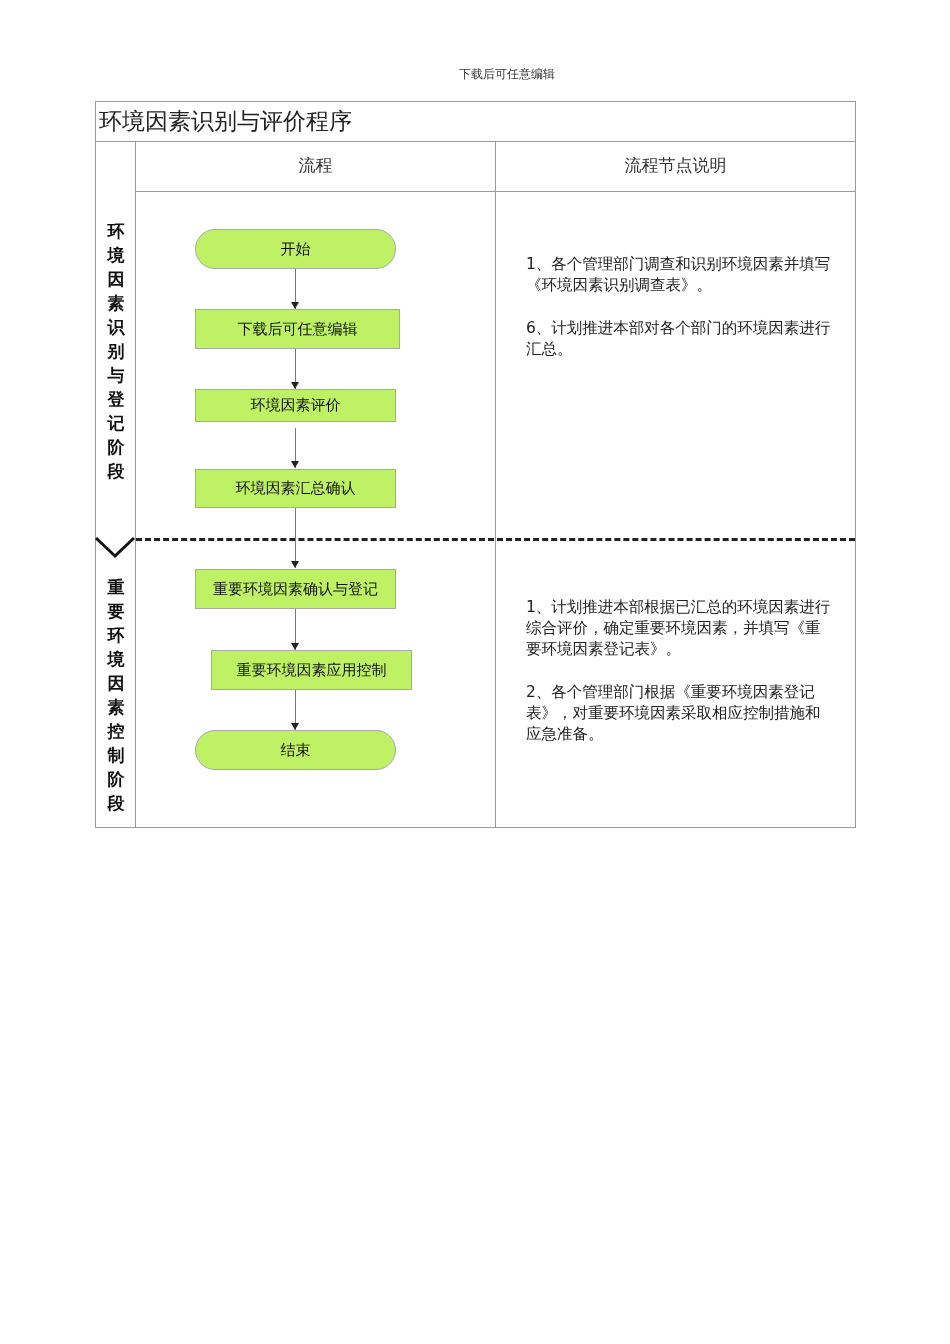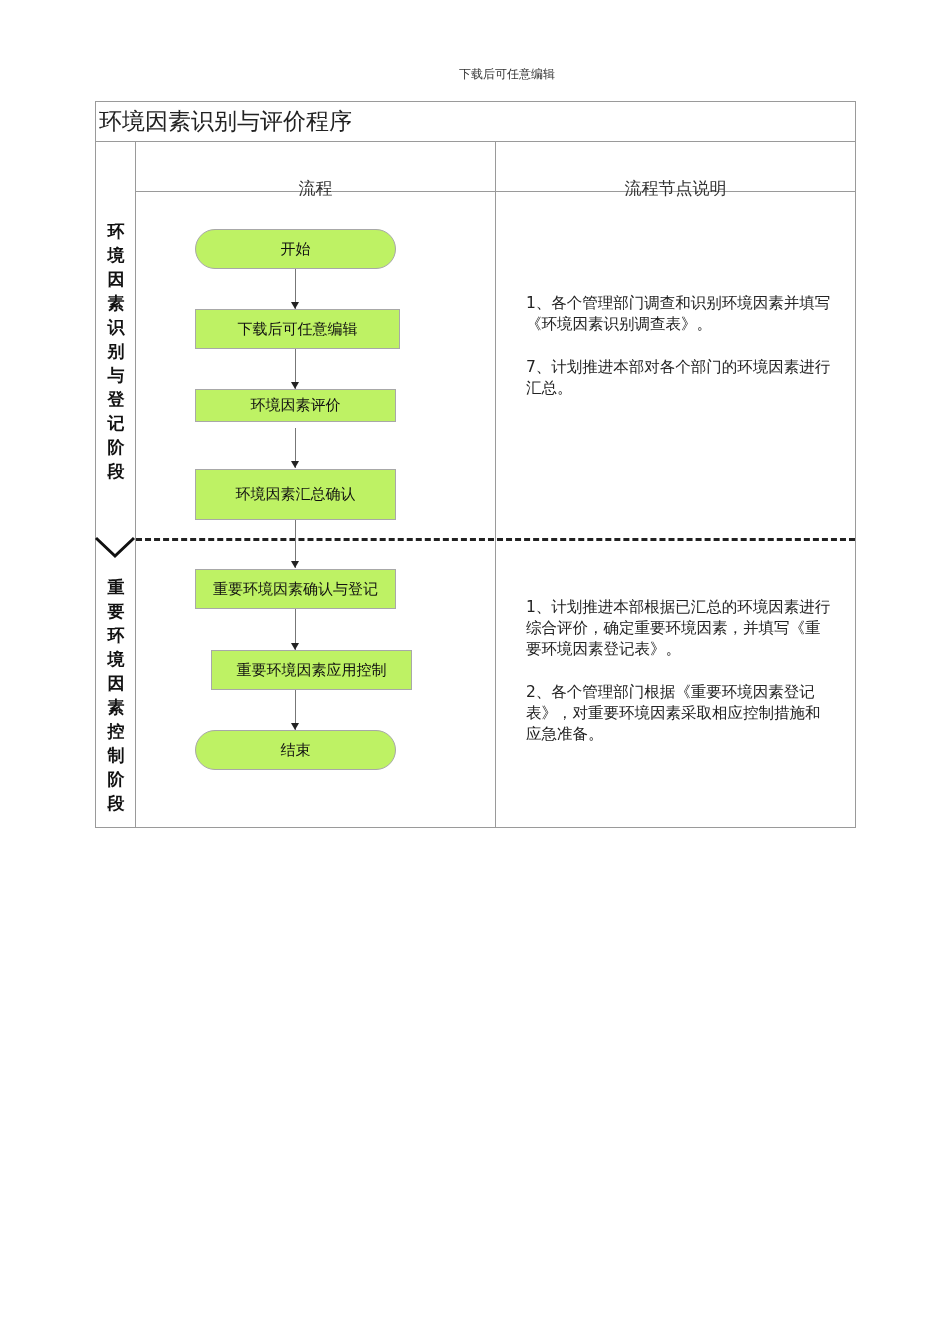--- a/index.html
+++ b/index.html
@@ -60,21 +60,20 @@
     .hline {
       position: absolute;
       height: 1px;
       background: #9a9a9a;
     }
     .col-header {
       position: absolute;
       font-size: 17px;
       color: #333;
       text-align: center;
-      margin-top: 23px;
     }
     .stage-label {
       position: absolute;
       width: 40px;
       left: 0;
       font-family: "DejaVu Sans", "Liberation Sans", sans-serif;
       font-weight: bold;
       font-size: 17px;
       line-height: 24px;
       text-align: center;
@@ -204,29 +203,29 @@
 
   <div class="connector" style="left:199px; top:506px; height:42px;"></div>
   <div class="arrowhead" style="left:195px; top:541px;"></div>
 
   <div class="connector" style="left:199px; top:587px; height:41px;"></div>
   <div class="arrowhead" style="left:195px; top:621px;"></div>
 
   <div class="node terminal" style="left:99px; top:127px; width:201px; height:40px;">开始</div>
   <div class="node" style="left:99px; top:207px; width:205px; height:40px;">下载后可任意编辑</div>
   <div class="node" style="left:99px; top:287px; width:201px; height:33px;">环境因素评价</div>
-  <div class="node" style="left:99px; top:367px; width:201px; height:51px;">环境因素汇总确认</div>
+  <div class="node" style="left:99px; top:367px; width:201px; height:39px;">环境因素汇总确认</div>
 
   <div class="node" style="left:99px; top:467px; width:201px; height:40px;">重要环境因素确认与登记</div>
   <div class="node" style="left:99px; top:548px; width:201px; height:40px;margin-left:16px;">重要环境因素应用控制</div>
   <div class="node terminal" style="left:99px; top:628px; width:201px; height:40px;">结束</div>
 
-  <div class="desc" style="top:152px;margin-top:39px;">
+  <div class="desc" style="top:152px;">
     <p>1、各个管理部门调查和识别环境因素并填写《环境因素识别调查表》。</p>
-    <p>7、计划推进本部对各个部门的环境因素进行汇总。</p>
+    <p>6、计划推进本部对各个部门的环境因素进行汇总。</p>
   </div>
 
   <div class="desc" style="top:495px;">
     <p>1、计划推进本部根据已汇总的环境因素进行综合评价，确定重要环境因素，并填写《重要环境因素登记表》。</p>
     <p>2、各个管理部门根据《重要环境因素登记表》，对重要环境因素采取相应控制措施和应急准备。</p>
   </div>
 
 </div>
 
 </body></html>

